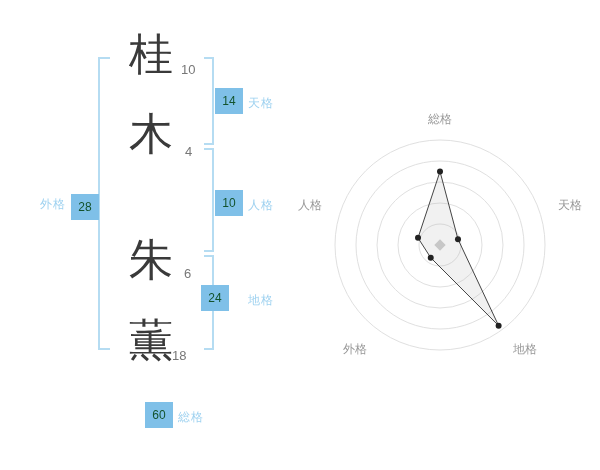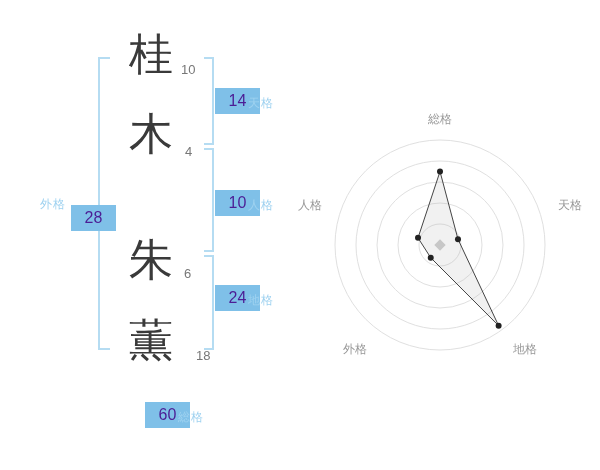--- a/index.html
+++ b/index.html
@@ -17,22 +17,22 @@
   .bracket{position:absolute;}
   .bracket-left{
     left:98px;top:57px;width:10px;height:289px;
     border-left:2px solid #b5dcf2;border-top:2px solid #b5dcf2;border-bottom:2px solid #b5dcf2;
   }
   .bracket-right{
     left:204px;width:8px;
     border-right:2px solid #b5dcf2;border-top:2px solid #b5dcf2;border-bottom:2px solid #b5dcf2;
   }
   .badge{
-    position:absolute;width:45px;height:26px;background:#7fc0e8;color:#4c1d95;
-    font-size:16px;display:flex;align-items:center;justify-content:center;
+    position:absolute;width:28px;height:26px;background:#7fc0e8;color:#14532d;
+    font-size:12px;display:flex;align-items:center;justify-content:center;
   }
   .kaku-label{
     position:absolute;font-size:12px;color:#9fd2f0;letter-spacing:1px;
   }
   #radar{position:absolute;left:290px;top:100px;}
 </style>
 </head>
 <body>
 
 <div class="stage">
@@ -40,41 +40,41 @@
   <div class="kanji" style="left:126px;top:30px">桂</div>
   <div class="strokes" style="left:181px;top:62px">10</div>
 
   <div class="kanji" style="left:126px;top:110px">木</div>
   <div class="strokes" style="left:185px;top:144px">4</div>
 
   <div class="kanji" style="left:126px;top:236px">朱</div>
   <div class="strokes" style="left:184px;top:266px">6</div>
 
   <div class="kanji" style="left:126px;top:316px">薫</div>
-  <div class="strokes" style="left:196px;top:348px">18</div>
+  <div class="strokes" style="left:172px;top:348px">18</div>
 
   <div class="bracket bracket-left"></div>
   <div class="bracket bracket-right" style="top:57px;height:84px"></div>
   <div class="bracket bracket-right" style="top:148px;height:100px"></div>
   <div class="bracket bracket-right" style="top:255px;height:91px"></div>
 
   <div class="badge" style="left:215px;top:88px">14</div>
   <div class="kaku-label" style="left:248px;top:95px">天格</div>
 
   <div class="badge" style="left:215px;top:190px">10</div>
   <div class="kaku-label" style="left:248px;top:197px">人格</div>
 
-  <div class="badge" style="left:215px;top:285px">24</div>
+  <div class="badge" style="left:201px;top:285px">24</div>
   <div class="kaku-label" style="left:248px;top:292px">地格</div>
 
   <div class="badge" style="left:145px;top:402px">60</div>
   <div class="kaku-label" style="left:178px;top:409px">総格</div>
 
   <div class="kaku-label" style="left:40px;top:196px">外格</div>
-  <div class="badge" style="left:71px;top:205px">28</div>
+  <div class="badge" style="left:71px;top:194px">28</div>
 
   <svg id="radar" width="300" height="290" viewBox="0 0 300 290">
       <circle cx="150" cy="145" r="105" fill="none" stroke="#e0e0e0" stroke-width="1"></circle>
       <circle cx="150" cy="145" r="84" fill="none" stroke="#e0e0e0" stroke-width="1"></circle>
       <circle cx="150" cy="145" r="63" fill="none" stroke="#e0e0e0" stroke-width="1"></circle>
       <circle cx="150" cy="145" r="42" fill="none" stroke="#e0e0e0" stroke-width="1"></circle>
       <circle cx="150" cy="145" r="21" fill="none" stroke="#e0e0e0" stroke-width="1"></circle>
       <rect x="146" y="141" width="8" height="8" fill="#cccccc" transform="rotate(45 150 145)"></rect>
       <polygon points="150,71.5 167.9749681579784,139.1595788063135 208.6315789161742,225.699445188901 140.74238227639356,157.7420176614054 128.03059447358194,137.86170742993872" fill="rgba(180,180,180,0.18)" stroke="#444444" stroke-width="1"></polygon>
       <circle cx="150" cy="71.5" r="3" fill="#222222"></circle>

